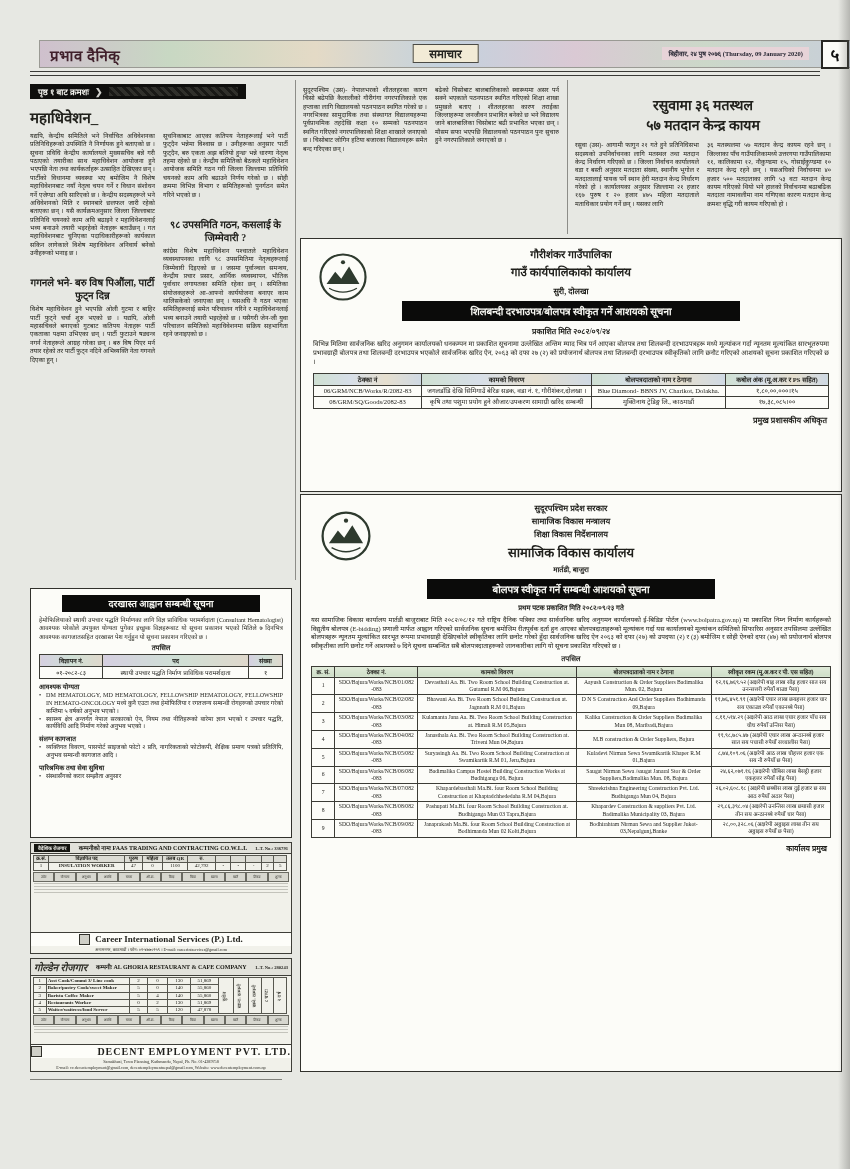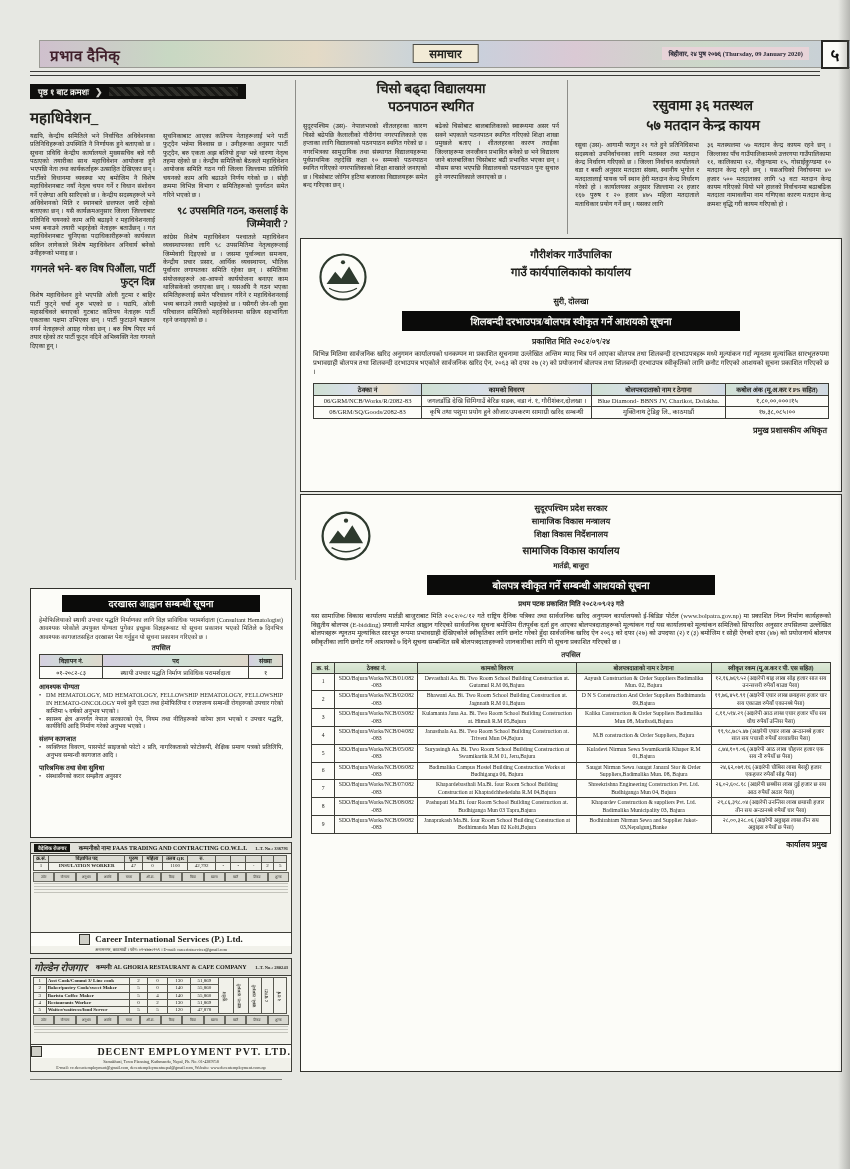--- a/index.html
+++ b/index.html
@@ -25,21 +25,21 @@
 
   
   .cont-box{display:flex;align-items:center;gap:6px;background:#0f0f0d;color:#f1f1ec;
         font-size:8.5px;font-weight:bold;padding:2px 8px;}
   .cont-box .chev{font-size:9px;color:#cfcfca;}
   .cont-box .hatch{flex:1;height:9px;background:repeating-linear-gradient(45deg,#30302b 0 3px,#191916 3px 6px);}
   .art-title{font-weight:bold;color:#20201b;}
   .smallbody{font-size:6.3px;line-height:1.33;text-align:justify;color:#26261f;}
   .cols2{display:flex;gap:8px;}
   .cols2>div{flex:1;min-width:0;}
-  .subhead{font-size:10px;font-weight:bold;line-height:1.3;margin:5px 0 3px;text-align:right;}
+  .subhead{font-size:10px;font-weight:bold;line-height:1.3;margin:19px 0 3px;text-align:center;}
   .clip{overflow:hidden;}
 
   
   .notice{position:absolute;background:#fcfcf8;border:1.3px solid #31312c;}
   .blackbanner{background:#0b0b0a;color:#f7f7f2;font-weight:bold;text-align:center;margin:0 auto;}
   .ctr{text-align:center;}
   .emblem{position:absolute;}
 
   table{border-collapse:collapse;table-layout:fixed;}
   .tbl th,.tbl td{border:1px solid #3c3c36;padding:1px 3px;vertical-align:middle;word-wrap:break-word;}
@@ -107,24 +107,20 @@
       </div>
       <div>
         <div class="smallbody">सूचनिकाबाट आएका कतिपय नेताहरूलाई भने पार्टी फुट्दैन भन्नेमा विश्वास छ । उनीहरूका अनुसार 'पार्टी फुट्दैन, बरु एकता अझ बलियो हुन्छ' भन्ने धारणा नेतृत्व तहमा रहेको छ । केन्द्रीय समितिको बैठकले महाधिवेशन आयोजक समिति गठन गरी जिल्ला जिल्लामा प्रतिनिधि चयनको काम अघि बढाउने निर्णय गरेको छ । सोही क्रममा विभिन्न विभाग र समितिहरूको पुनर्गठन समेत गरिने भएको छ ।</div>
         <div class="subhead">९८ उपसमिति गठन, कसलाई के जिम्मेवारी ?</div>
         <div class="smallbody">कांग्रेस विशेष महाधिवेशन पश्चातले महाधिवेशन व्यवस्थापनका लागि ९८ उपसमितिमा नेतृत्वहरूलाई जिम्मेवारी दिइएको छ । जसमा पूर्वाञ्चल समन्वय, केन्द्रीय प्रचार प्रसार, आर्थिक व्यवस्थापन, भौतिक पूर्वाधार लगायतका समिति रहेका छन् । समितिका संयोजकहरूले आ-आफ्नो कार्ययोजना बनाएर काम थालिसकेको जनाएका छन् । यसअघि नै गठन भएका समितिहरूलाई समेत परिचालन गरिने र महाधिवेशनलाई भव्य बनाउने तयारी भइरहेको छ । यसैगरी जेन-जी युवा परिचालन समितिको महाधिवेशनमा सक्रिय सहभागिता रहने जनाइएको छ ।</div>
       </div>
     </div>
   </div>
 
   <div class="abs" style="left:303px;top:80px;width:256px;">
-    <div class="art-title ctr" style="font-size:13.5px;line-height:1.35;">
-      <div>चिसो बढ्दा विद्यालयमा</div>
-      <div>पठनपाठन स्थगित</div>
-    </div>
     <div class="cols2 clip" style="height:110px;margin-top:6px;">
       <div class="smallbody">सुदूरपश्चिम (उस)- नेपालभरको शीतलहरका कारण चिसो बढेपछि कैलालीको गौरीगंगा नगरपालिकाले एक हप्ताका लागि विद्यालयको पठनपाठन स्थगित गरेको छ । नगरभित्रका सामुदायिक तथा संस्थागत विद्यालयहरूमा पूर्वप्राथमिक तहदेखि कक्षा १० सम्मको पठनपाठन स्थगित गरिएको नगरपालिकाको शिक्षा शाखाले जनाएको छ । चिसोबाट जोगिन हटिया बजारका विद्यालयहरू समेत बन्द गरिएका छन् ।</div>
       <div class="smallbody">बढेको चिसोबाट बालबालिकाको स्वास्थ्यमा असर पर्न सक्ने भएकाले पठनपाठन स्थगित गरिएको शिक्षा शाखा प्रमुखले बताए । शीतलहरका कारण तराईका जिल्लाहरूमा जनजीवन प्रभावित बनेको छ भने विद्यालय जाने बालबालिका चिसोबाट बढी प्रभावित भएका छन् । मौसम सफा भएपछि विद्यालयको पठनपाठन पुनः सुचारु हुने नगरपालिकाले जनाएको छ ।</div>
     </div>
   </div>
 
   <div class="abs" style="left:575px;top:96px;width:256px;">
     <div class="art-title ctr" style="font-size:14px;line-height:1.4;">
       <div>रसुवामा ३६ मतस्थल</div>
       <div>५७ मतदान केन्द्र कायम</div>
@@ -140,21 +136,21 @@
       <svg width="52" height="52" viewBox="0 0 60 60">
           <circle cx="30" cy="30" r="26" fill="none" stroke="#2e3a2e" stroke-width="2.5"></circle>
           <path d="M11 38 L21 24 L28 32 L37 18 L49 38 Z" fill="#2e3a2e"></path>
           <path d="M14 43 q16 9 32 0" stroke="#2e3a2e" stroke-width="1.6" fill="none"></path>
           <circle cx="30" cy="13" r="2.4" fill="#2e3a2e"></circle>
         </svg>
     </div>
     <div class="ctr" style="padding-top:8px;">
       <div style="font-size:10.5px;font-weight:bold;">गौरीशंकर गाउँपालिका</div>
       <div style="font-size:11.5px;font-weight:bold;margin-top:3px;">गाउँ कार्यपालिकाको कार्यालय</div>
-      <div style="font-size:8px;font-weight:bold;margin-top:16px;text-align:center;">सुरी, दोलखा</div>
+      <div style="font-size:8px;font-weight:bold;margin-top:6px;text-align:center;">सुरी, दोलखा</div>
     </div>
     <div class="blackbanner" style="width:330px;font-size:10px;padding:3px 4px;margin-top:5px;">शिलबन्दी दरभाउपत्र/बोलपत्र स्वीकृत गर्ने आशयको सूचना</div>
     <div class="ctr" style="font-size:7.8px;font-weight:bold;margin-top:5px;text-align:center;">प्रकाशित मिति २०८२/०९/२४</div>
     <div class="smallbody" style="font-size:6.7px;margin:4px 12px 0;">विभिन्न मितिमा सार्वजनिक खरिद अनुगमन कार्यालयको धनकम्पन मा प्रकाशित सूचनामा उल्लेखित अन्तिम म्याद भित्र पर्न आएका बोलपत्र तथा शिलबन्दी दरभाउपत्रहरू मध्ये मूल्यांकन गर्दा न्यूनतम मूल्यांकित सारभूतरुपमा प्रभावग्राही बोलपत्र तथा शिलबन्दी दरभाउपत्र भएकोले सार्वजनिक खरिद ऐन, २०६३ को दफा २७ (२) को प्रयोजनार्थ बोलपत्र तथा शिलबन्दी दरभाउपत्र स्वीकृतिको लागि छनौट गरिएको आशयको सूचना प्रकाशित गरिएको छ ।</div>
     <table class="tbl g-tbl" style="width:516px;margin:6px 12px 0;">
       <colgroup>
           <col style="width:21%">
           <col style="width:33%">
           <col style="width:26%">
           <col style="width:20%">
@@ -189,21 +185,21 @@
           <circle cx="30" cy="30" r="26" fill="none" stroke="#2e3a2e" stroke-width="2.5"></circle>
           <path d="M11 38 L21 24 L28 32 L37 18 L49 38 Z" fill="#2e3a2e"></path>
           <path d="M14 43 q16 9 32 0" stroke="#2e3a2e" stroke-width="1.6" fill="none"></path>
           <circle cx="30" cy="13" r="2.4" fill="#2e3a2e"></circle>
         </svg>
     </div>
     <div class="ctr" style="padding-top:7px;">
       <div style="font-size:8.2px;font-weight:bold;">सुदूरपश्चिम प्रदेश सरकार</div>
       <div style="font-size:8.2px;font-weight:bold;margin-top:2px;">सामाजिक विकास मन्त्रालय</div>
       <div style="font-size:8.2px;font-weight:bold;margin-top:2px;">शिक्षा विकास निर्देशनालय</div>
-      <div style="font-size:10px;font-weight:bold;margin-top:4px;">सामाजिक विकास कार्यालय</div>
+      <div style="font-size:13px;font-weight:bold;margin-top:4px;">सामाजिक विकास कार्यालय</div>
       <div style="font-size:7.2px;font-weight:bold;margin-top:3px;">मार्तडी, बाजुरा</div>
     </div>
     <div class="blackbanner" style="width:280px;font-size:10px;padding:3px 4px;margin-top:5px;">बोलपत्र स्वीकृत गर्ने सम्बन्धी आशयको सूचना</div>
     <div class="ctr" style="font-size:6.8px;font-weight:bold;margin-top:4px;">प्रथम पटक प्रकाशित मिति २०८२/०९/२३ गते</div>
     <div class="smallbody" style="font-size:6.5px;margin:4px 10px 0;">यस सामाजिक विकास कार्यालय मार्तडी बाजुराबाट मिति २०८२/०८/१२ गते राष्ट्रिय दैनिक पत्रिका तथा सार्वजनिक खरिद अनुगमन कार्यालयको ई-बिडिङ पोर्टल (www.bolpatra.gov.np) मा प्रकाशित निम्न निर्माण कार्यहरूको विद्युतीय बोलपत्र (E-bidding) प्रणाली मार्फत आह्वान गरिएको सार्वजनिक सूचना बमोजिम रीतपूर्वक दर्ता हुन आएका बोलपत्रदाताहरूको मूल्यांकन गर्दा यस कार्यालयको मूल्यांकन समितिको सिफारिस अनुसार तपसिलमा उल्लेखित बोलपत्रहरू न्यूनतम मूल्यांकित सारभूत रूपमा प्रभावग्राही देखिएकोले स्वीकृतिका लागि छनोट गरेको हुँदा सार्वजनिक खरिद ऐन २०६३ को दफा (२७) को उपदफा (२) र (३) बमोजिम र सोही ऐनको दफा (४७) को प्रयोजनार्थ बोलपत्र स्वीकृतीका लागि छनोट गर्ने आशयको ७ दिने सूचना सम्बन्धित सबै बोलपत्रदाताहरूको जानकारीका लागि यो सूचना प्रकाशित गरिएको छ ।</div>
     <div class="ctr" style="font-size:7px;font-weight:bold;margin-top:3px;">तपसिल</div>
     <table class="tbl s-tbl" style="width:520px;margin:3px 10px 0;">
       <colgroup>
           <col style="width:4.5%">
           <col style="width:16%">

